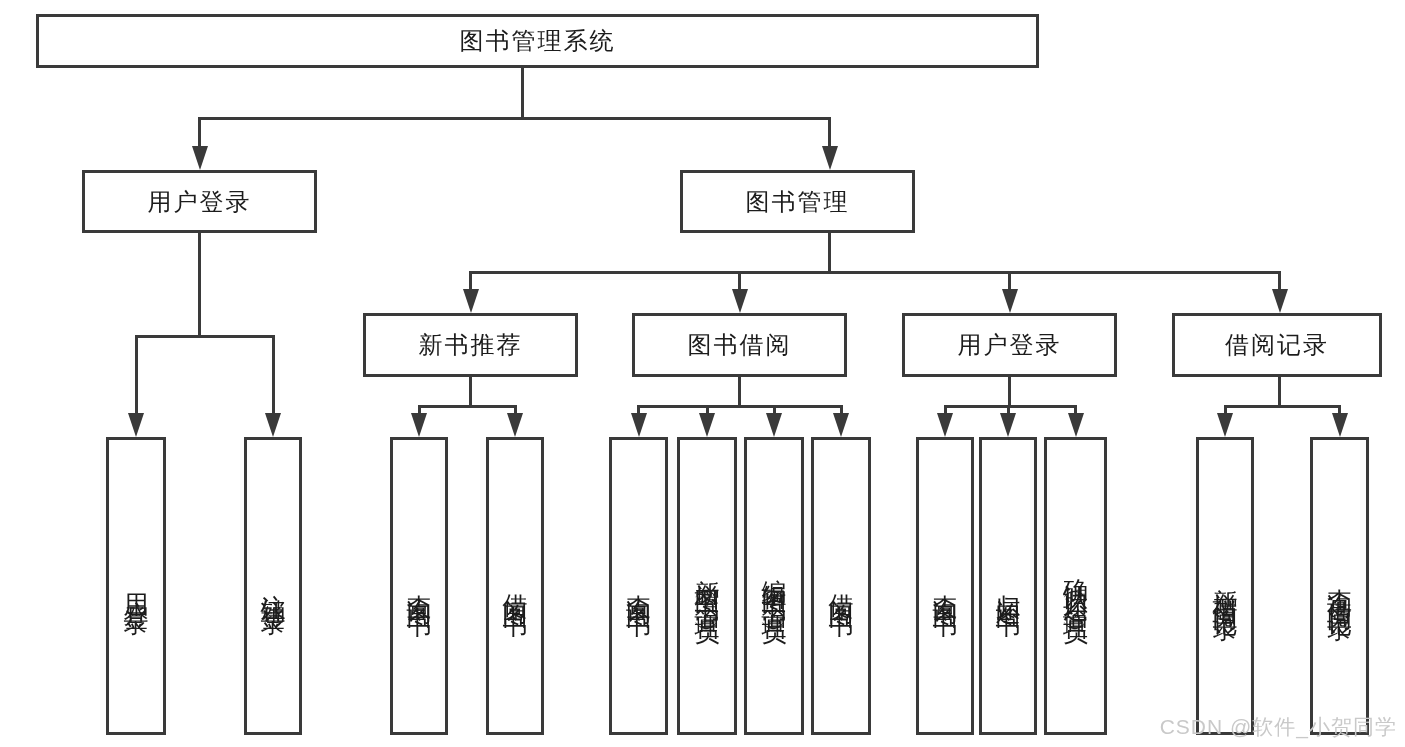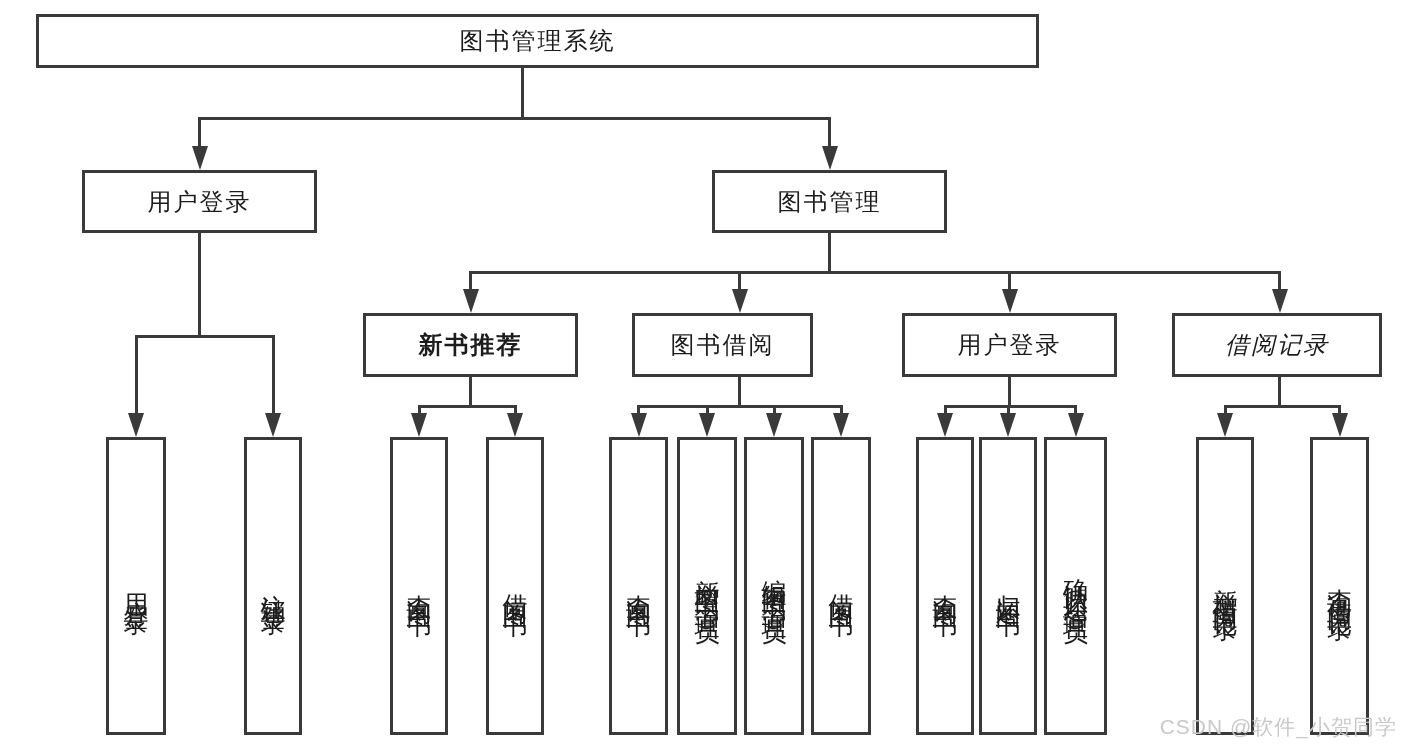--- a/index.html
+++ b/index.html
@@ -118,33 +118,33 @@
       <div class="cline" style="left: 1338px; top: 406px; width: 3px; height: 7px;"></div>
       <div class="arrow" style="left: 1331.5px; top: 413px;"></div>
     </div>
   <div id="node-layer">
       <div class="node h" style="left: 21px; top: 14px; width: 1003px; height: 54px; margin-left: 15px;">
         <span class="lbl">图书管理系统</span>
       </div>
       <div class="node h" style="left: 82px; top: 170px; width: 235px; height: 63px;">
         <span class="lbl">用户登录</span>
       </div>
-      <div class="node h" style="left: 712px; top: 170px; width: 235px; height: 63px;">
+      <div class="node h" style="left: 680px; top: 170px; width: 235px; height: 63px;">
         <span class="lbl">图书管理</span>
       </div>
-      <div class="node h" style="left: 363px; top: 313px; width: 215px; height: 64px; font-weight: bold;">
+      <div class="node h" style="left: 363px; top: 313px; width: 215px; height: 64px;">
         <span class="lbl">新书推荐</span>
       </div>
-      <div class="node h" style="left: 632px; top: 313px; width: 181px; height: 64px;">
+      <div class="node h" style="left: 632px; top: 313px; width: 215px; height: 64px;">
         <span class="lbl">图书借阅</span>
       </div>
       <div class="node h" style="left: 902px; top: 313px; width: 215px; height: 64px;">
         <span class="lbl">用户登录</span>
       </div>
-      <div class="node h" style="left: 1172px; top: 313px; width: 210px; height: 64px; font-style: italic;">
+      <div class="node h" style="left: 1172px; top: 313px; width: 210px; height: 64px;">
         <span class="lbl">借阅记录</span>
       </div>
       <div class="node v" style="left: 106px; top: 437px; width: 60px; height: 298px;">
         <span class="lbl">用户登录</span>
       </div>
       <div class="node v" style="left: 244px; top: 437px; width: 58px; height: 298px;">
         <span class="lbl">注销登录</span>
       </div>
       <div class="node v" style="left: 390px; top: 437px; width: 58px; height: 298px;">
         <span class="lbl">查询图书</span>

